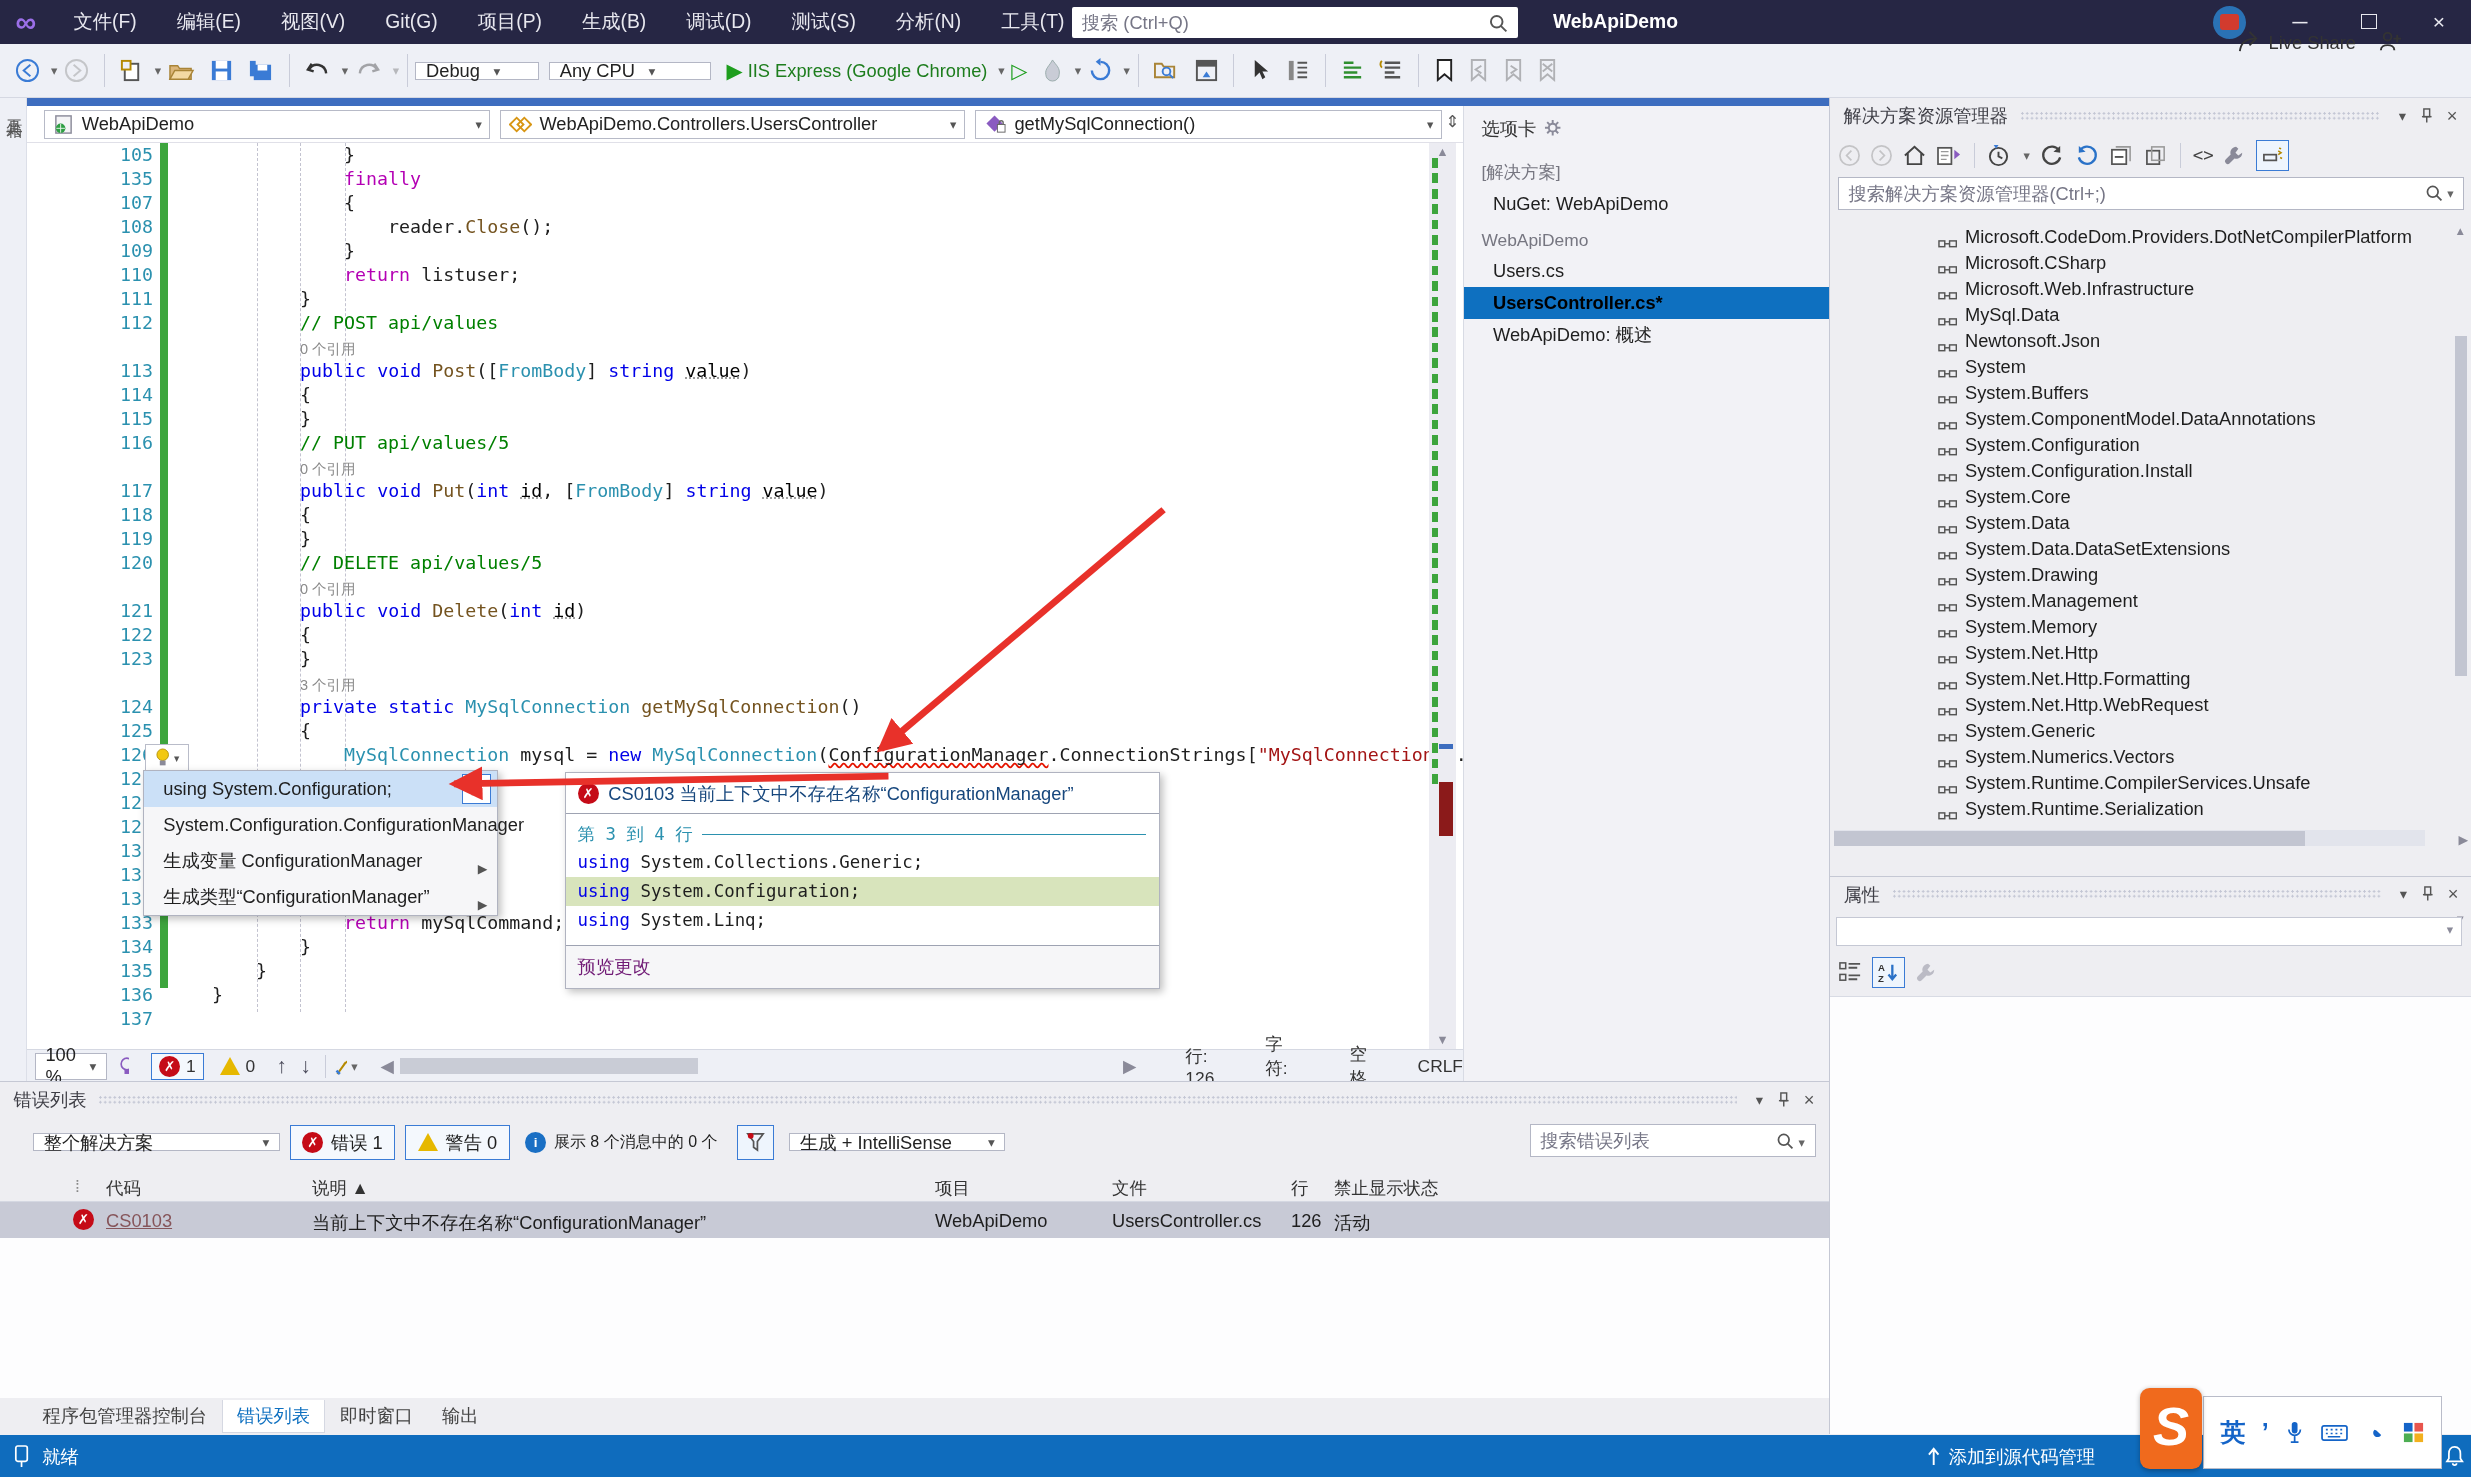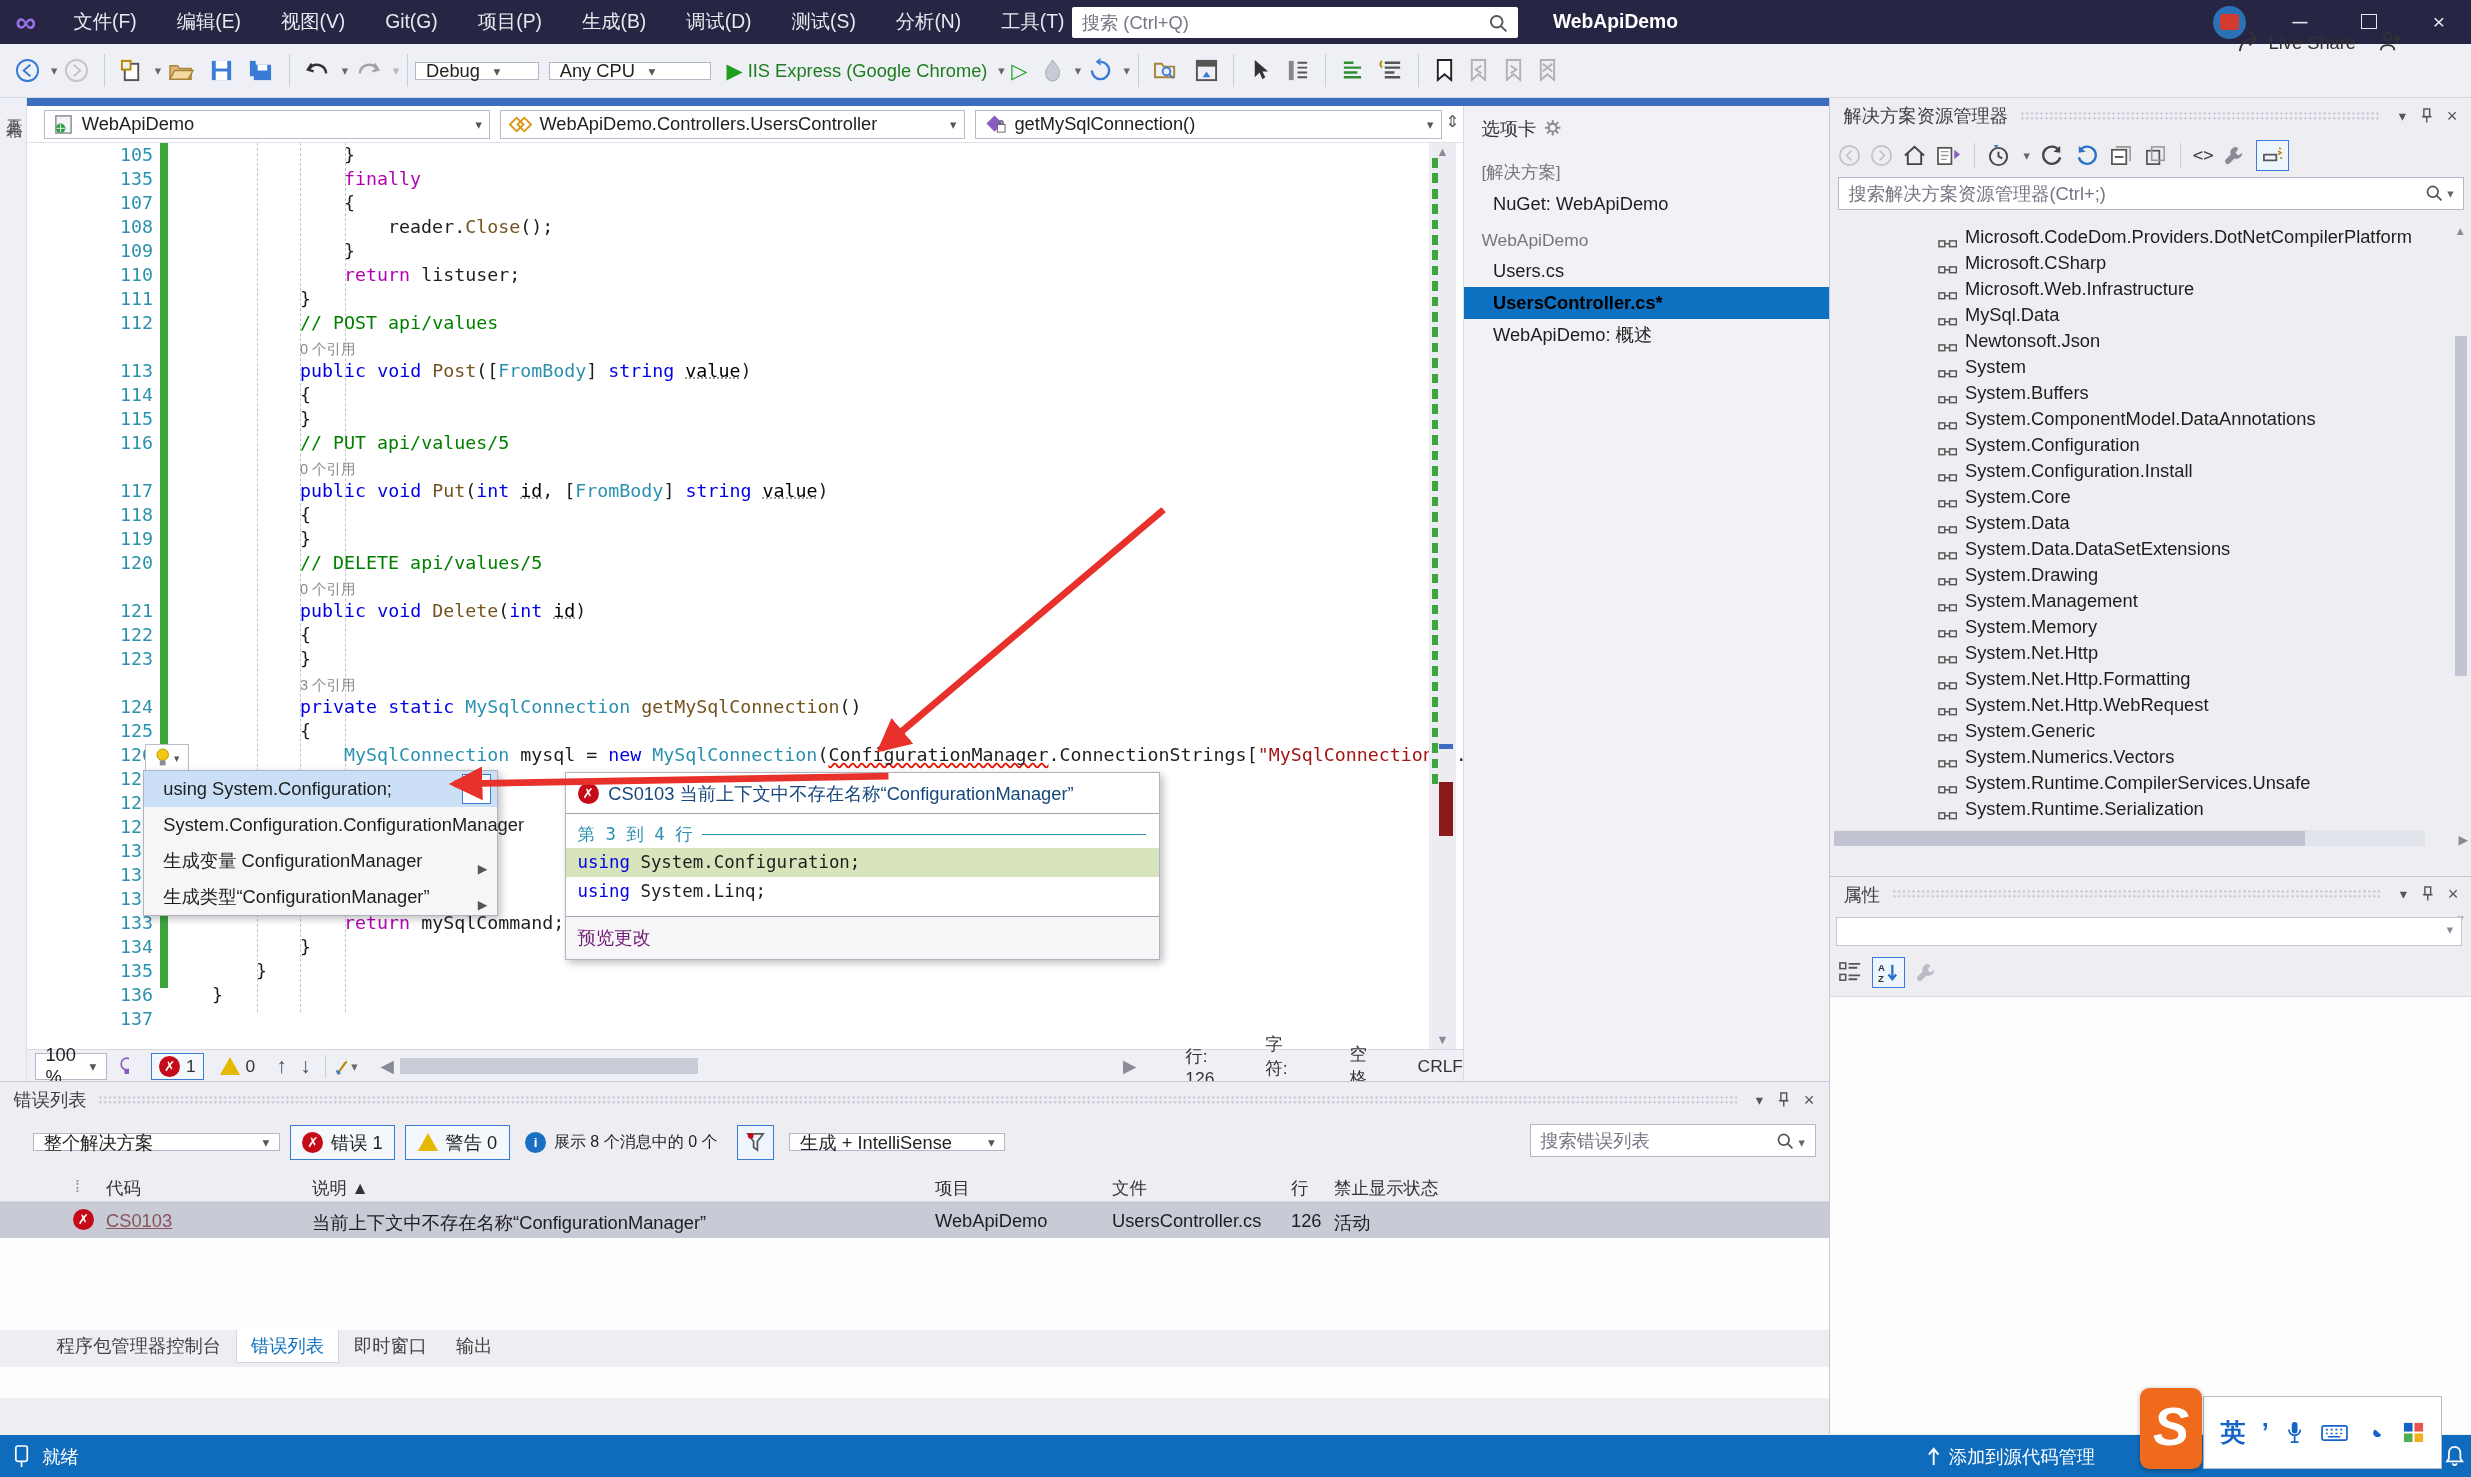--- a/index.html
+++ b/index.html
@@ -102,21 +102,21 @@
   #errwin{position:absolute;left:0;top:1081px;width:1829px;height:317px;background:#eeeef2;border-top:1px solid #c5c8d4}
   #errtools{position:absolute;left:0;top:39px;width:100%;height:42px;display:flex;align-items:center;gap:9.7px;padding-left:33px}
   .etoggle{display:inline-flex;align-items:center;gap:7.7px;border:1px solid #3a7bd5;background:#f4f8fd;height:35px;padding:0 11.6px;font-size:18.3px}
   #errsearch{position:absolute;right:13.5px;top:42px;width:286px;height:33px;background:#fff;border:1px solid #b4b7c5;display:flex;align-items:center;padding:0 9.7px;color:#767686;font-size:18.3px}
   #errhead{position:absolute;left:0;top:89px;width:100%;height:31px;border-bottom:1px solid #d5d8e2;font-size:17.4px;color:#333}
   #errhead span{position:absolute;top:4.8px}
   #errrow{position:absolute;left:0;top:120px;width:100%;height:37px;background:#c8cad6;font-size:18.3px}
   #errrow span{position:absolute;top:7.7px}
   #errwhite{position:absolute;left:0;top:156px;width:100%;height:160px;background:#fdfdfe}
   
-  #btabs{position:absolute;left:0;top:1330px;width:1829px;height:37px;background:#eeeef2;display:flex;align-items:flex-start;padding-left:43px;gap:1.9px}
+  #btabs{position:absolute;left:0;top:1400px;width:1829px;height:37px;background:#eeeef2;display:flex;align-items:flex-start;padding-left:29px;gap:1.9px}
   .btab{height:33px;line-height:31px;padding:0 13.5px;font-size:18.3px;color:#444}
   .btab.active{background:#fff;color:#0e70c0;border:1px solid #d5d8e2;border-top:none}
   
   #statusbar{position:absolute;left:0;top:1435px;width:2472px;height:42px;background:#0f6cbd;color:#fff;display:flex;align-items:center;font-size:18.3px}
   
   #sogou{position:absolute;left:2140px;top:1388px;width:62px;height:81px;background:#f06a1d;border-radius:9.7px;color:#fff;font-weight:bold;font-size:54px;font-style:italic;text-align:center;line-height:77px;z-index:60;box-shadow:0 1.9px 4.8px rgba(0,0,0,.3)}
   #imebar{position:absolute;left:2203px;top:1396px;width:239px;height:73px;background:#fff;border:1px solid #b9bcc9;z-index:59;display:flex;align-items:center;justify-content:space-evenly;color:#1464c8}
   .svgi{display:inline-block;vertical-align:middle}
   #arrowsvg{position:absolute;left:0;top:0;z-index:50;pointer-events:none}
 </style>
@@ -565,20 +565,21 @@
 <div id="qfprev">
   <div class="hd">
     <span class="errico">✗</span>
     <span><span>CS0103</span>&nbsp;<span>当前上下文中不存在名称“ConfigurationManager”</span></span>
   </div>
   <div class="rng">
     <span>第 3 到 4 行</span>
         <span class="rule"></span>
   </div>
   <div id="pvlines" style="padding-bottom:9.7px">
+        <div class="pvline"><span class="tk-k">using </span><span class="tk-pl">System.Collections.Generic;</span></div>
         <div class="pvline hl"><span class="tk-k">using </span><span class="tk-pl">System.Configuration;</span></div>
         <div class="pvline"><span class="tk-k">using </span><span class="tk-pl">System.Linq;</span></div>
       </div>
   <div class="ft">预览更改</div>
 </div>
 
 <svg id="arrowsvg" width="2472" height="1477" viewBox="0 0 2560 1530">
   <defs>
     <marker id="ah" markerWidth="8" markerHeight="8" refX="4.2" refY="2.5" orient="auto">
       <path d="M0,0 L5,2.5 L0,5 Z" fill="#e8312a"></path>

